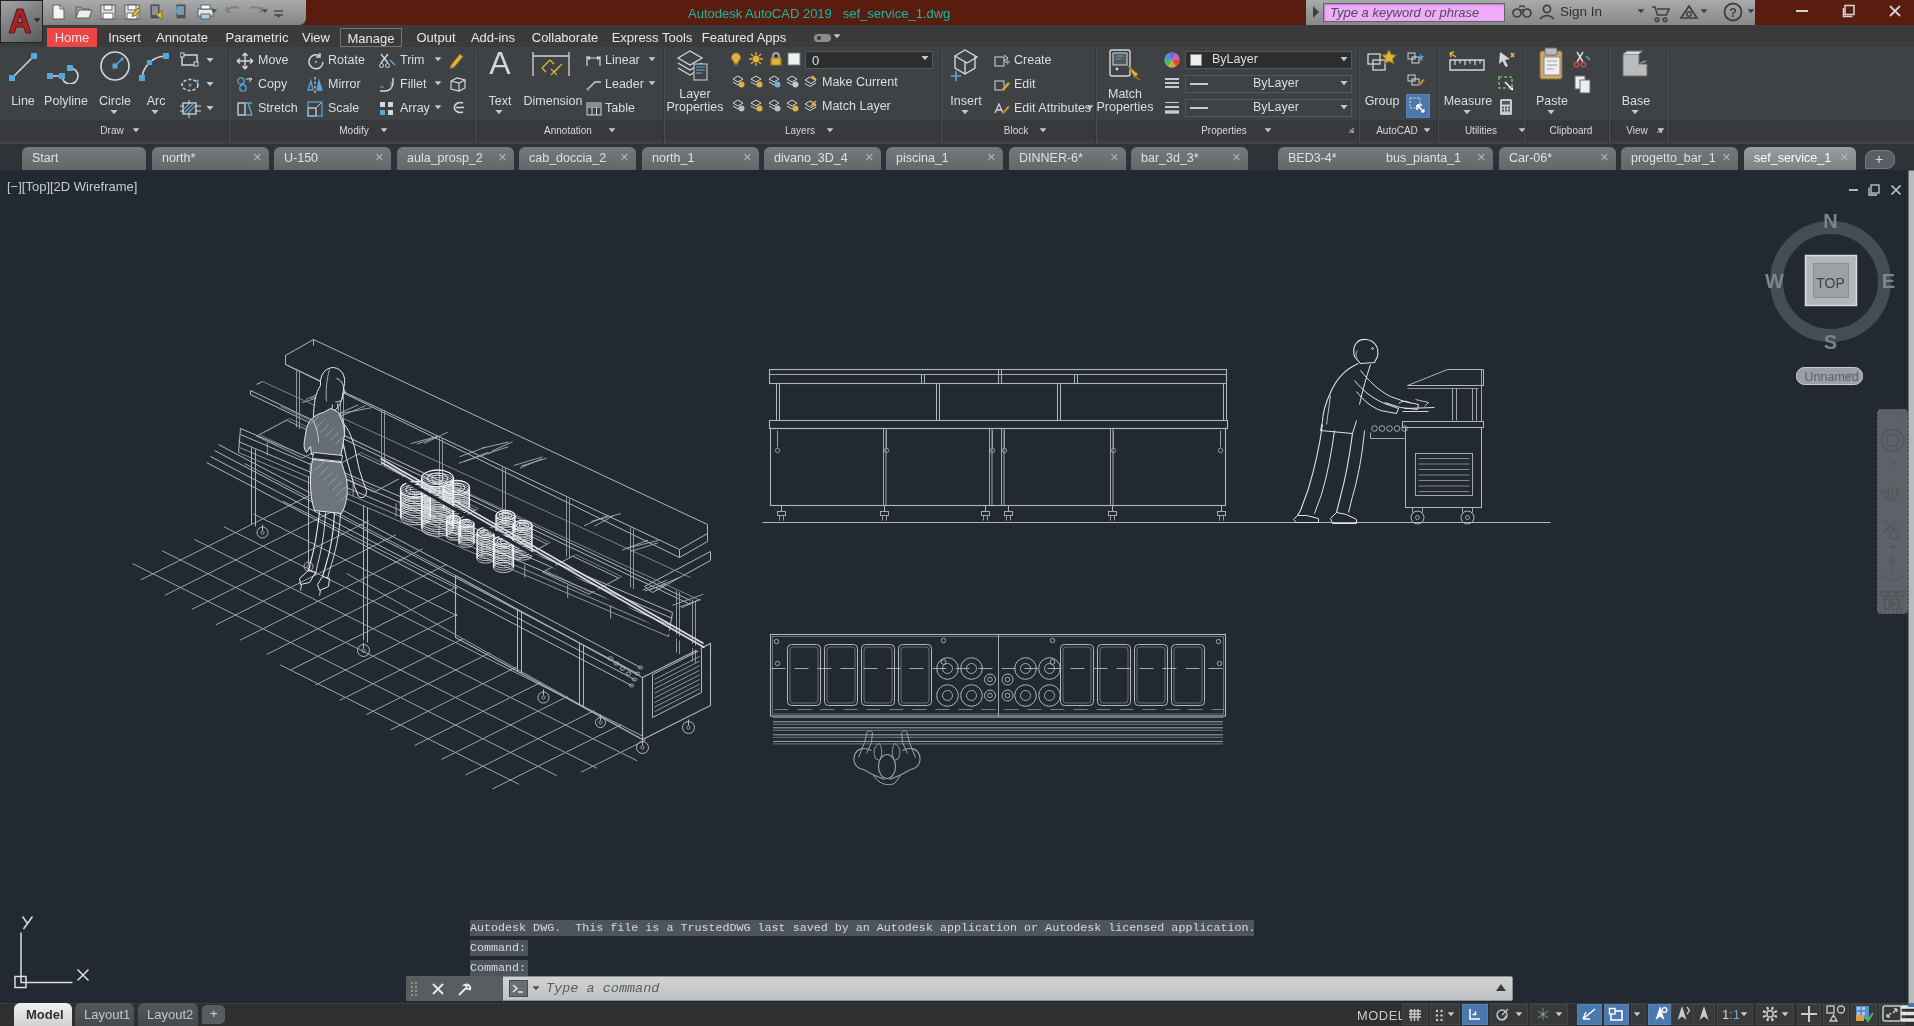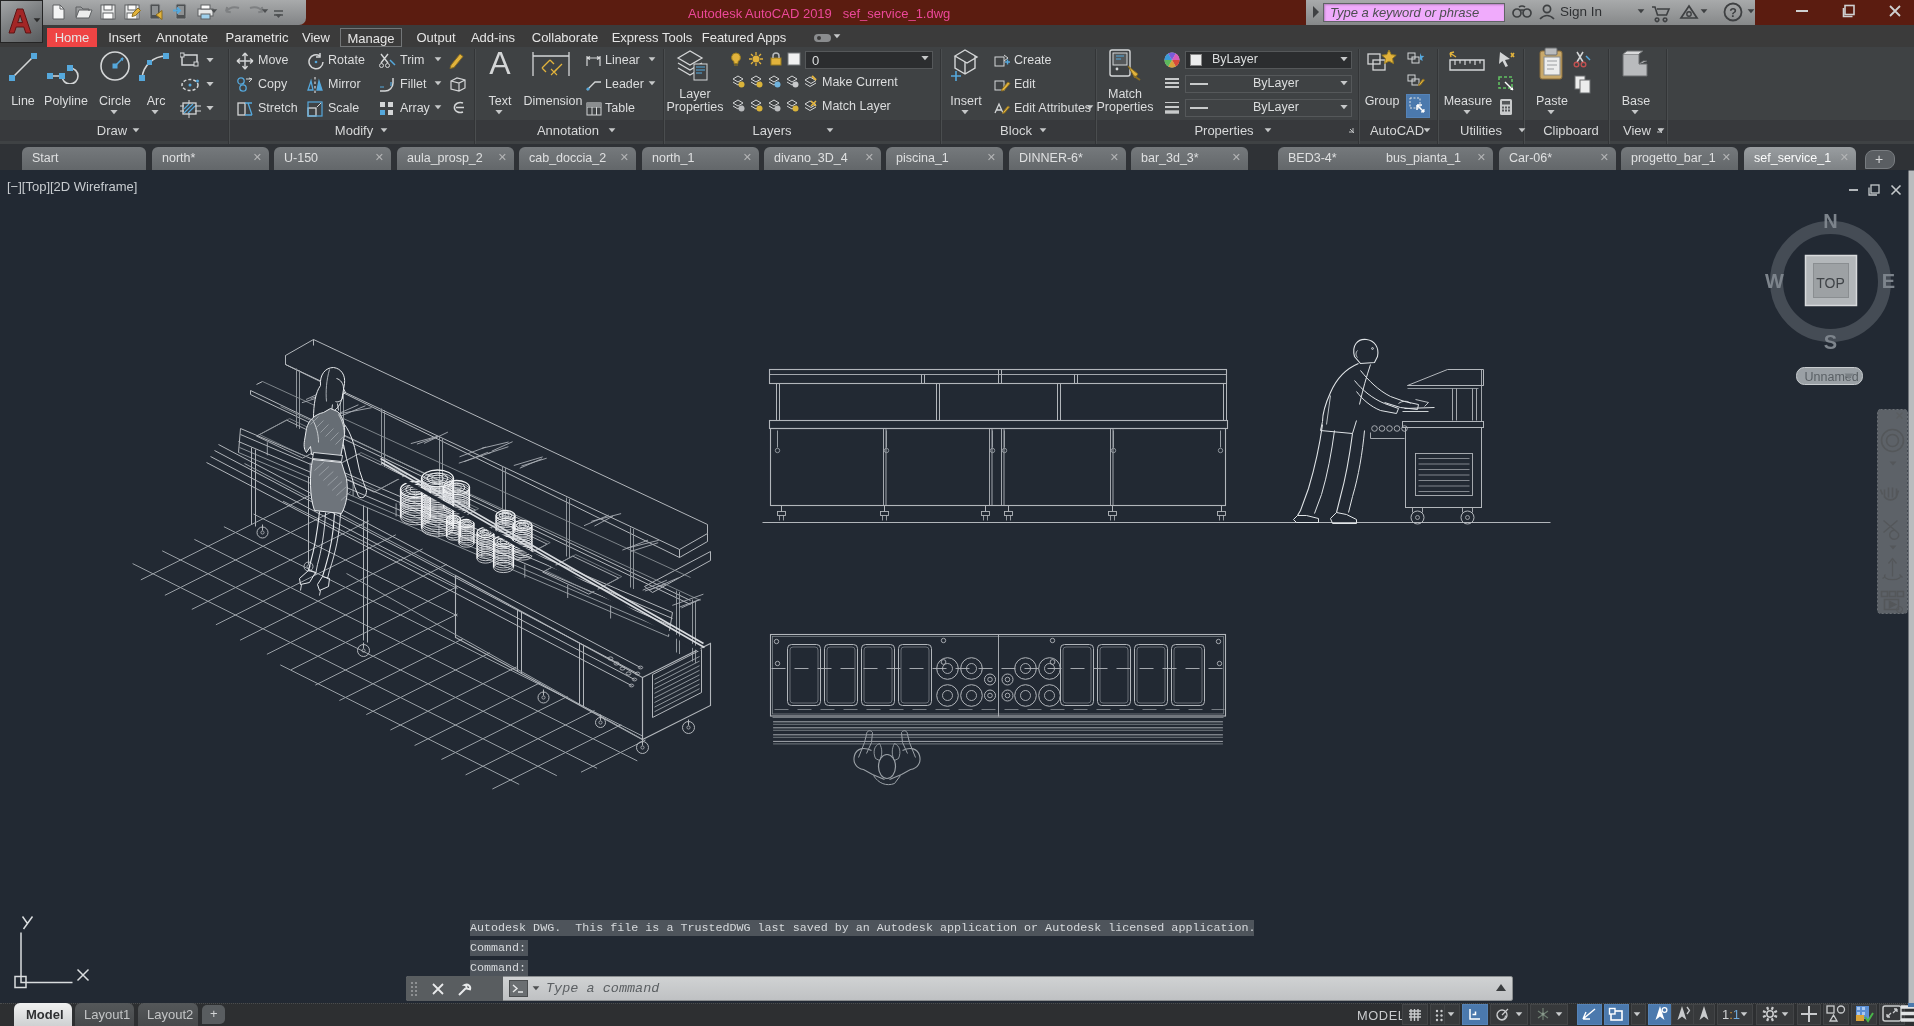--- a/index.html
+++ b/index.html
@@ -3,21 +3,21 @@
 *{margin:0;padding:0;box-sizing:border-box}
 html,body{width:1914px;height:1026px;overflow:hidden;background:#212830;font-family:"Liberation Sans",sans-serif}
 .abs{position:absolute}
 #titlebar{position:absolute;left:0;top:0;width:1914px;height:27px;background:#5b1c10}
 #tabrow{position:absolute;left:0;top:25px;width:1914px;height:22px;background:#3b3b3b}
 #ribbon{position:absolute;left:0;top:47px;width:1914px;height:97px;background:#3f4244}
 #filetabs{position:absolute;left:0;top:144px;width:1914px;height:26px;background:#2f3236}
 #canvas{position:absolute;left:0;top:170px;width:1914px;height:833px;background:#222933}
 #statusbar{position:absolute;left:0;top:1003px;width:1914px;height:23px;background:#2d2f31;border-top:1px dotted #4a4d4f}
 .rtab{position:absolute;top:28px;height:19px;line-height:19px;color:#e6e6e6;font-size:13px;text-align:center}
-.panel-label{position:absolute;top:121px;height:20px;line-height:19px;color:#d7d8d9;font-size:13px;text-align:center}
+.panel-label{position:absolute;top:121px;height:20px;line-height:19px;color:#d7d8d9;font-size:10px;text-align:center}
 .psep{position:absolute;top:2px;width:1px;height:139px;background:#333537;box-shadow:1px 0 0 #4a4d4f}
 .biglabel{position:absolute;color:#dcddde;font-size:12.5px;text-align:center;line-height:13px}
 .slabel{position:absolute;color:#dcddde;font-size:12.5px;height:16px;line-height:16px}
 .ftab{position:absolute;top:147px;height:23px;border-radius:6px 6px 0 0;background:linear-gradient(#75797c,#63676a);color:#dfe0e1;font-size:12.5px}
 .ftab .nm{position:absolute;left:10px;top:4px;white-space:nowrap}
 .ftab .x{position:absolute;right:7px;top:4px;color:#b4b5b6;font-size:11px}
 .cmdhl{position:absolute;background:#4e545b;color:#d7dadd;font-family:"Liberation Mono",monospace;font-size:11.7px;height:16px;line-height:16px;white-space:pre}
 </style></head><body>
 <div id="titlebar"></div>
 <div class="abs" style="left:41px;top:0;width:265px;height:25px;background:linear-gradient(#a8aaab,#828486);border-radius:0 0 7px 0"></div>
@@ -71,21 +71,21 @@
     <path d="M2 3 h9 M2 7 h9" stroke="#4e5052" stroke-width="1.6"></path>
     <path d="M3.3 6.24 h6.4 l-3.2 3.84 z" fill="#4e5052"></path>
   </svg>
 <div class="abs" style="left:0;top:0;width:43px;height:43px;background:linear-gradient(150deg,#a3a5a7 0%,#7d8082 45%,#595c5e 100%);border:1px solid #242424;z-index:5"></div>
 <svg width="34" height="34" viewBox="0 0 34 34" style="position:absolute;left:3px;top:4px;z-index:6">
     <path d="M6 29 L14 5 h6 L28 29 h-5.2 l-2 -6 h-7.6 l-2 6 z M14.7 18.6 h4.9 L17.1 11 z" fill="#a32626" stroke="#5c1414" stroke-width="1"></path>
   </svg>
 <svg width="10" height="8" viewBox="0 0 10 8" style="position:absolute;left:33px;top:18px;z-index:6">
     <path d="M0.6000000000000001 0.1299999999999999 h6.8 l-3.4 4.08 z" fill="#2a2a2a"></path>
   </svg>
-<div class="abs" style="left:688px;top:6px;color:#ec4899;font-size:13px;z-index:2;white-space:pre">Autodesk AutoCAD 2019   sef_service_1.dwg</div>
+<div class="abs" style="left:688px;top:6px;color:#14b8a6;font-size:13px;z-index:2;white-space:pre">Autodesk AutoCAD 2019   sef_service_1.dwg</div>
 <div class="abs" style="left:1306px;top:0;width:449px;height:25px;background:linear-gradient(#a8aaab,#868889);border-radius:0 0 0 0"></div>
 <svg width="12" height="16" viewBox="0 0 12 16" style="position:absolute;left:1310px;top:4px;">
     <path d="M3 2 l6 6 -6 6 z" fill="#3f4143"></path>
   </svg>
 <div class="abs" style="left:1323px;top:3px;width:182px;height:19px;background:#f0abfc;border:1px solid #606365;box-shadow:inset 1px 1px 2px rgba(0,0,0,.25)">
     <span style="position:absolute;left:6px;top:1px;font-style:italic;font-size:13px;color:#4c4e50">Type a keyword or phrase</span>
   </div>
 <svg width="22" height="18" viewBox="0 0 22 18" style="position:absolute;left:1511px;top:3px;">
     <path d="M2 10 a4 4 0 1 0 8 0 a4 4 0 1 0 -8 0 M12 10 a4 4 0 1 0 8 0 a4 4 0 1 0 -8 0 M9 7 h4 M8 4 q3 -2 6 0" fill="none" stroke="#3e4042" stroke-width="1.7"></path>
   </svg>
@@ -158,21 +158,21 @@
     <path d="M0.6000000000000001 0.1299999999999999 h6.8 l-3.4 4.08 z" fill="#c6c8c9"></path>
   </svg>
 <div class="panel-label" style="left:294px;width:120px">Modify</div>
 <svg width="10" height="8" viewBox="0 0 10 8" style="position:absolute;left:380.4px;top:128px;">
     <path d="M0.6000000000000001 0.1299999999999999 h6.8 l-3.4 4.08 z" fill="#c6c8c9"></path>
   </svg>
 <div class="panel-label" style="left:508px;width:120px">Annotation</div>
 <svg width="10" height="8" viewBox="0 0 10 8" style="position:absolute;left:608.0px;top:128px;">
     <path d="M0.6000000000000001 0.1299999999999999 h6.8 l-3.4 4.08 z" fill="#c6c8c9"></path>
   </svg>
-<div class="panel-label" style="left:712px;width:120px">Layers</div>
+<div class="panel-label" style="left:740px;width:120px">Layers</div>
 <svg width="10" height="8" viewBox="0 0 10 8" style="position:absolute;left:826.4px;top:128px;">
     <path d="M0.6000000000000001 0.1299999999999999 h6.8 l-3.4 4.08 z" fill="#c6c8c9"></path>
   </svg>
 <div class="panel-label" style="left:956px;width:120px">Block</div>
 <svg width="10" height="8" viewBox="0 0 10 8" style="position:absolute;left:1039.0px;top:128px;">
     <path d="M0.6000000000000001 0.1299999999999999 h6.8 l-3.4 4.08 z" fill="#c6c8c9"></path>
   </svg>
 <div class="panel-label" style="left:1164px;width:120px">Properties</div>
 <svg width="10" height="8" viewBox="0 0 10 8" style="position:absolute;left:1264.0px;top:128px;">
     <path d="M0.6000000000000001 0.1299999999999999 h6.8 l-3.4 4.08 z" fill="#c6c8c9"></path>

